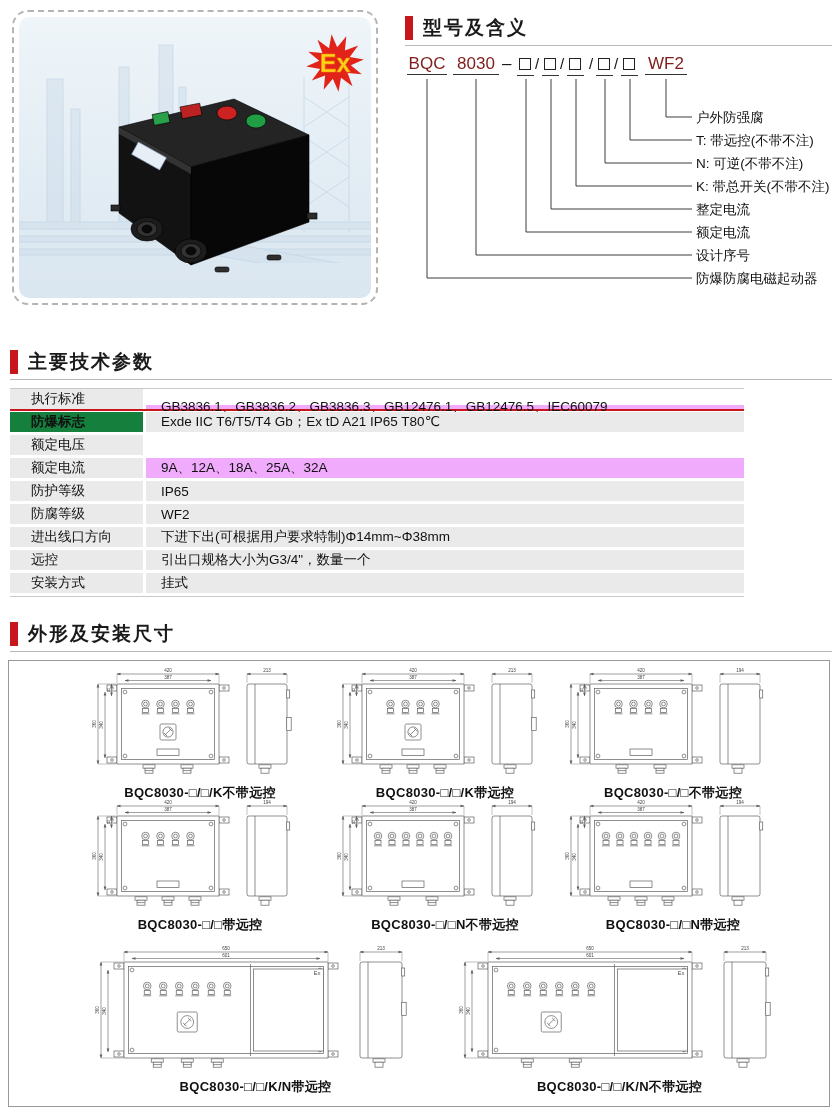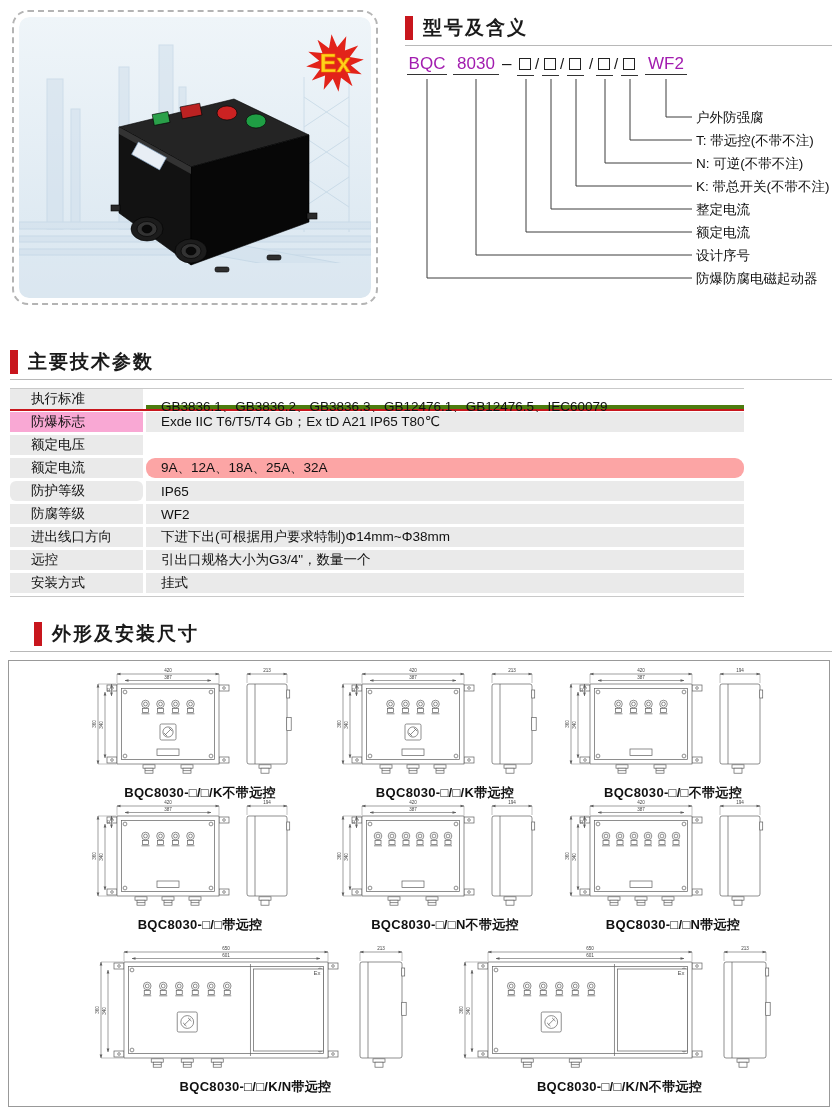--- a/index.html
+++ b/index.html
@@ -10,21 +10,21 @@
   .sec-title{font-size:19px;font-weight:700;letter-spacing:2px;color:#1a1a1a;text-align:right;}
   .sec-rule{position:absolute;height:1px;background:#b8b8b8;}
   
   .photo{position:absolute;left:12px;top:10px;width:366px;height:295px;border:2px dashed #b4b4b4;
          border-radius:16px;box-sizing:border-box;padding:5px;}
   .photo svg{display:block;border-radius:10px;}
   
   #model-diagram{position:absolute;left:405px;top:52px;width:432px;height:250px;}
   #model-line{position:absolute;left:0;top:0;width:432px;height:28px;}
   .mtext{position:absolute;top:2px;height:20px;line-height:20px;font-size:17px;text-align:center;
-         border-bottom:1.3px solid #333;color:#a21caf;}
+         border-bottom:1.3px solid #333;color:#7f1d1d;}
   .mdash{position:absolute;top:2px;height:20px;line-height:20px;font-size:17px;color:#111;}
   .mslash{position:absolute;top:3px;height:18px;line-height:18px;font-size:15px;color:#111;}
   .mbox{position:absolute;top:6px;width:12px;height:12px;border:1.6px solid #222;box-sizing:border-box;}
   .mbu{position:absolute;top:23px;width:17px;border-top:1.3px solid #333;height:0;}
   .mlabel{position:absolute;left:291px;font-size:13.5px;color:#111;white-space:nowrap;line-height:17px;}
   #model-svg{position:absolute;left:0;top:0;}
   
   #param-table{position:absolute;left:10px;top:388px;width:734px;border-top:1px solid #c9c9c9;
                border-bottom:1px solid #c9c9c9;}
   .trow{display:flex;height:20px;margin-bottom:3px;}
@@ -153,56 +153,56 @@
 </div>
 
 <div class="sec-head" style="left:10px;top:350px;">
   <div class="bar" style="background: rgb(200, 22, 29);"></div>
   <div class="sec-title">主要技术参数</div>
 </div>
 <div class="sec-rule" style="left:10px;top:379px;width:822px;"></div>
 <div id="param-table">
     <div class="trow first" style="border-bottom-color: rgb(200, 22, 29);">
       <div class="tlabel" style="background: rgb(234, 234, 234);">执行标准</div>
-      <div class="tvalue" style="background: #4d7c0f; margin-top: 16px;">GB3836.1、GB3836.2、GB3836.3、GB12476.1、GB12476.5、IEC60079</div>
+      <div class="tvalue" style="background: #f0abfc; margin-top: 16px;">GB3836.1、GB3836.2、GB3836.3、GB12476.1、GB12476.5、IEC60079</div>
     </div>
     <div class="trow">
-      <div class="tlabel" style="background: #f9a8d4;">防爆标志</div>
+      <div class="tlabel" style="background: #15803d; font-weight: bold;">防爆标志</div>
       <div class="tvalue" style="background: rgb(234, 234, 234);">Exde IIC T6/T5/T4 Gb；Ex tD A21 IP65 T80℃</div>
     </div>
     <div class="trow">
       <div class="tlabel" style="background: rgb(234, 234, 234);">额定电压</div>
     </div>
     <div class="trow">
       <div class="tlabel" style="background: rgb(234, 234, 234);">额定电流</div>
-      <div class="tvalue" style="background: #fca5a5; border-radius: 9px;">9A、12A、18A、25A、32A</div>
+      <div class="tvalue" style="background: #f0abfc;">9A、12A、18A、25A、32A</div>
     </div>
     <div class="trow">
-      <div class="tlabel" style="background: rgb(234, 234, 234); border-radius: 6px;">防护等级</div>
+      <div class="tlabel" style="background: rgb(234, 234, 234);">防护等级</div>
       <div class="tvalue" style="background: rgb(234, 234, 234);">IP65</div>
     </div>
     <div class="trow">
       <div class="tlabel" style="background: rgb(234, 234, 234);">防腐等级</div>
       <div class="tvalue" style="background: rgb(234, 234, 234);">WF2</div>
     </div>
     <div class="trow">
       <div class="tlabel" style="background: rgb(234, 234, 234);">进出线口方向</div>
       <div class="tvalue" style="background: rgb(234, 234, 234);">下进下出(可根据用户要求特制)Φ14mm~Φ38mm</div>
     </div>
     <div class="trow">
       <div class="tlabel" style="background: rgb(234, 234, 234);">远控</div>
       <div class="tvalue" style="background: rgb(234, 234, 234);">引出口规格大小为G3/4"，数量一个</div>
     </div>
     <div class="trow">
       <div class="tlabel" style="background: rgb(234, 234, 234);">安装方式</div>
       <div class="tvalue" style="background: rgb(234, 234, 234);">挂式</div>
     </div>
   </div>
 
-<div class="sec-head" style="left:10px;top:622px;margin-left:24px;">
+<div class="sec-head" style="left:10px;top:622px;">
   <div class="bar" style="background: rgb(200, 22, 29);"></div>
   <div class="sec-title">外形及安装尺寸</div>
 </div>
 <div class="sec-rule" style="left:10px;top:651px;width:822px;"></div>
 <div id="dims-box"></div>
 <div id="dgroups">
     <div class="dgroup" style="left: 85px; top: 666px; width: 230px;"><svg width="230" height="112" viewBox="0 0 230 112">
         <defs>
           <marker id="ar0" viewBox="0 0 10 10" refX="9" refY="5" markerWidth="6.5" markerHeight="6.5" orient="auto-start-reverse">
             <path d="M0,1.5 L10,5 L0,8.5 z" fill="#5f5f5f"></path>

